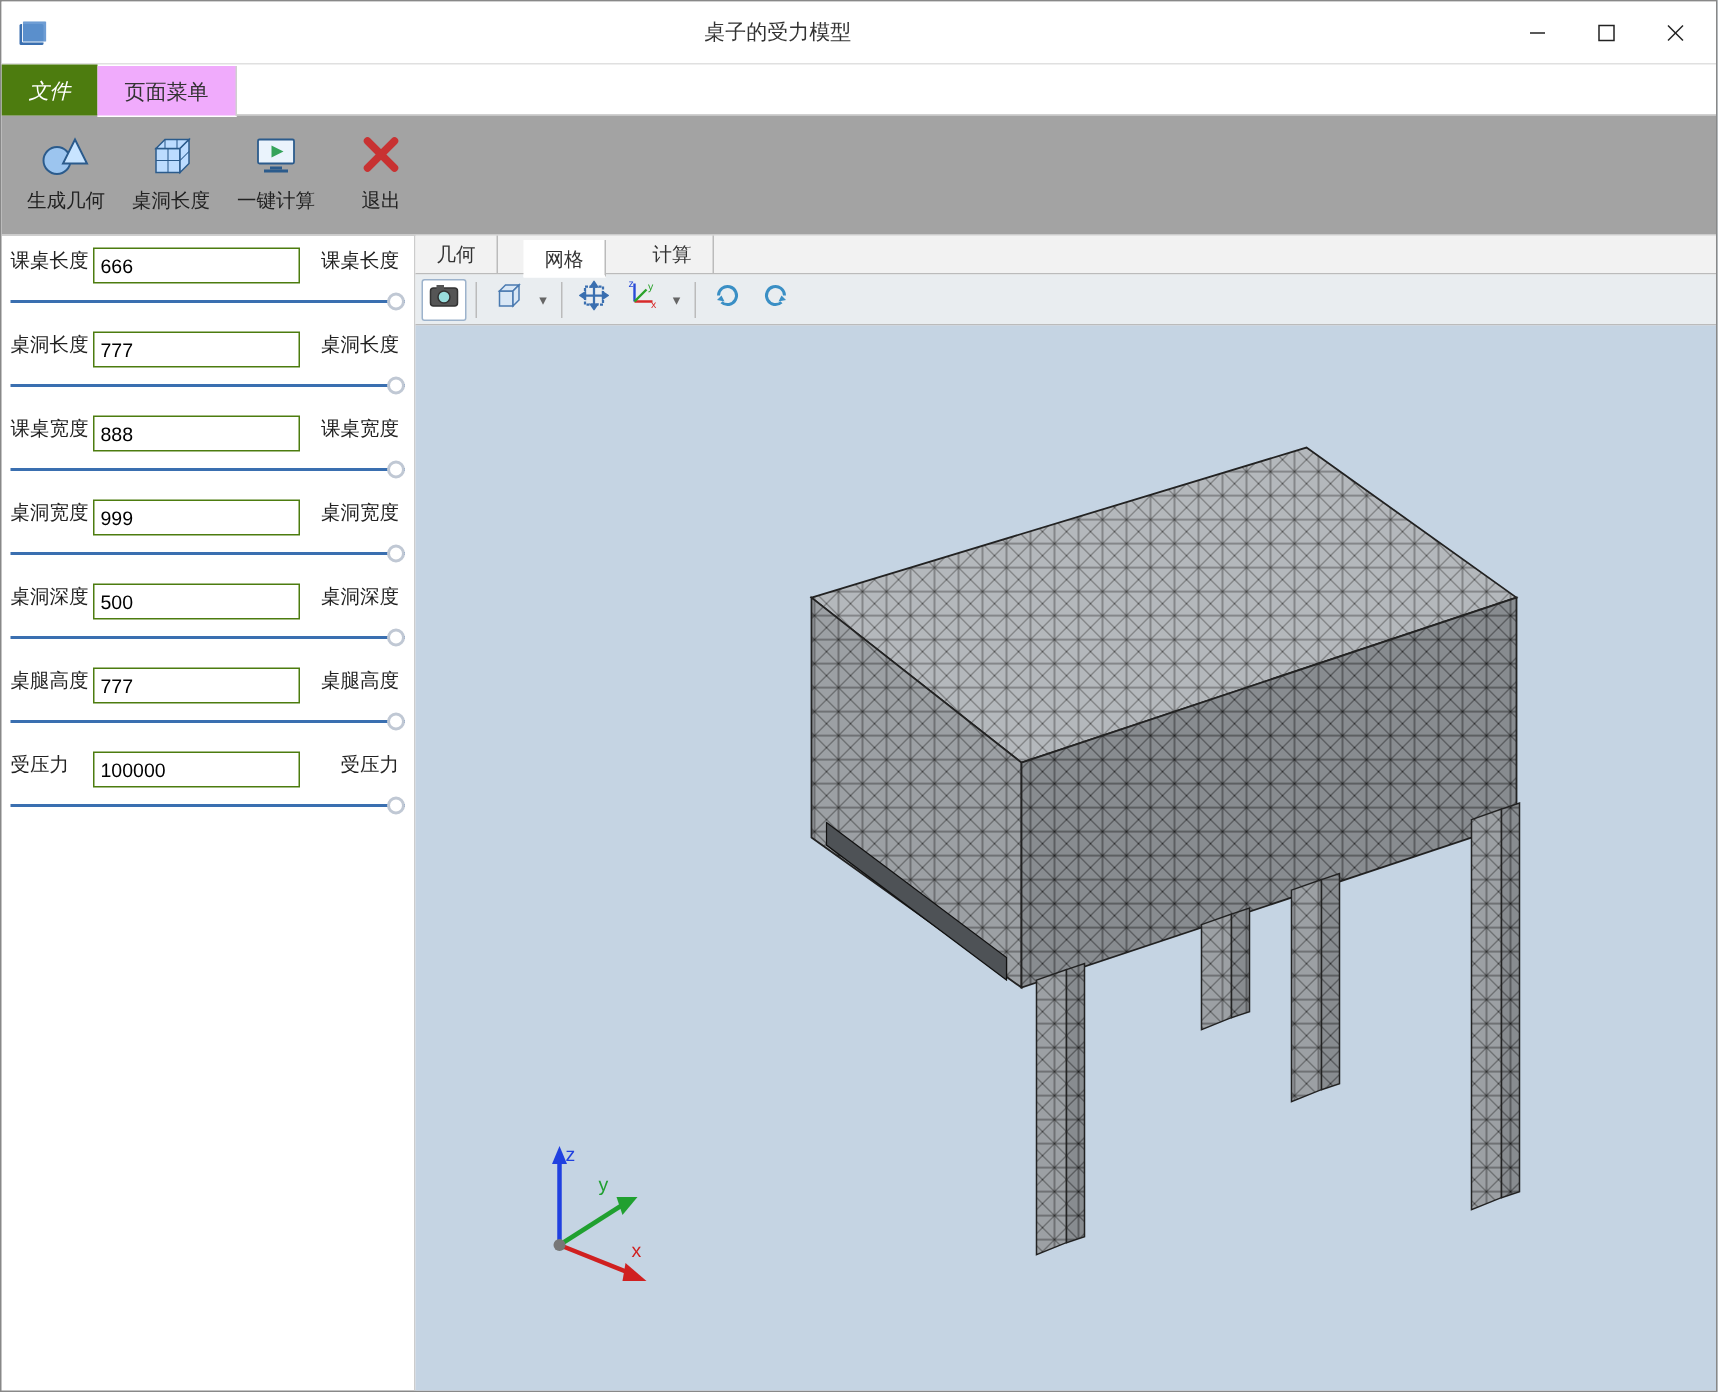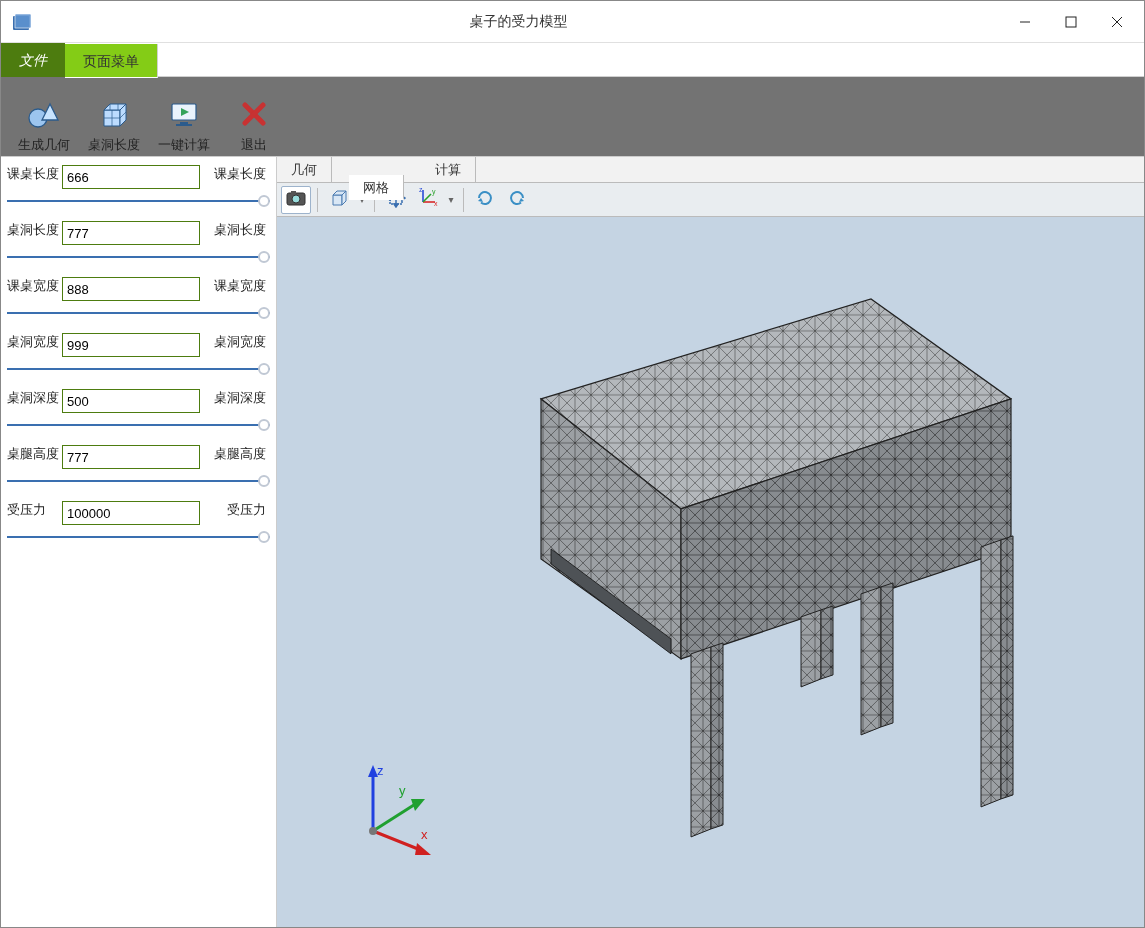--- a/index.html
+++ b/index.html
@@ -5,39 +5,39 @@
   * { box-sizing: border-box; margin: 0; padding: 0; font-family: "Microsoft YaHei", Arial, sans-serif; }
   body { width: 1145px; height: 928px; background: #fff; overflow: hidden; border: 1px solid #888; }
   .titlebar { height: 42px; background: #fff; display: flex; align-items: center; padding: 0 4px; border-bottom: 1px solid #e0e0e0; }
   .titlebar .app-icon { width: 20px; height: 20px; margin: 0 4px 0 6px; }
   .titlebar .title { flex: 1; text-align: center; font-size: 14px; color: #333; }
   .titlebar .win-btn { width: 46px; height: 40px; display: flex; align-items: center; justify-content: center; cursor: default; }
   .win-btn svg { width: 12px; height: 12px; }
   .menubar { height: 34px; display: flex; border-bottom: 1px solid #d0d0d0; }
   .menu-tab { padding: 0 18px; height: 34px; line-height: 34px; font-size: 14px; color: #333; border-right: 1px solid #d0d0d0; cursor: default; }
   .menu-tab.file { background: #4d7c0f; color: #fff; border-right: none; font-style: italic; }
-  .menu-tab.active { background: #84cc16; border-bottom: 1px solid #fff; position: relative; top: 1px; }
-  .ribbon { height: 80px; display: flex; align-items: flex-end; padding: 6px 8px 2px 8px; gap: 0; border-bottom: 1px solid #ccc; background: #737373; }
+  .menu-tab.active { background: #f0abfc; border-bottom: 1px solid #fff; position: relative; top: 1px; }
+  .ribbon { height: 80px; display: flex; align-items: flex-start; padding: 6px 8px 2px 8px; gap: 0; border-bottom: 1px solid #ccc; background: #a3a3a3; }
   .ribbon-btn { width: 70px; text-align: center; cursor: default; }
   .ribbon-btn .ico { height: 40px; display: flex; align-items: center; justify-content: center; }
   .ribbon-btn .lbl { font-size: 13px; color: #222; margin-top: 2px; }
   .main { display: flex; height: calc(928px - 42px - 34px - 80px); }
   .sidebar { width: 276px; border-right: 1px solid #ccc; padding: 8px 6px; font-size: 13px; }
   .param { margin-bottom: 14px; }
   .param-row { display: flex; align-items: flex-start; }
   .param-label { width: 55px; flex-shrink: 0; color: #222; }
   .param-input { width: 138px; height: 24px; border: 1px solid #4d7c0f; padding: 0 4px; font-size: 13px; }
   .param-right { width: 66px; text-align: right; color: #222; padding-left: 6px; }
   .slider { margin-top: 6px; height: 12px; position: relative; }
   .slider-track { position: absolute; top: 5px; left: 0; right: 0; height: 2px; background: #3a6fb0; }
   .slider-thumb { position: absolute; top: 0; right: 0; width: 12px; height: 12px; border-radius: 50%; background: #fff; border: 2px solid #c0c8d4; }
   .content { flex: 1; display: flex; flex-direction: column; }
   .tabs { height: 26px; display: flex; border-bottom: 1px solid #bbb; background: #f2f2f2; font-size: 13px; gap: 17px; }
   .tab { padding: 0 14px; line-height: 26px; border-right: 1px solid #bbb; cursor: default; color: #333; }
-  .tab.active { background: #fff; border-bottom: 2px solid #fff; position: relative; top: 18px; }
+  .tab.active { background: #fff; border-bottom: 2px solid #fff; position: relative; top: 3px; }
   .toolbar { height: 34px; background: #e9edf0; border-bottom: 1px solid #bbb; display: flex; align-items: center; padding: 0 4px; gap: 2px; }
   .toolbar .tbtn { width: 30px; height: 28px; display: flex; align-items: center; justify-content: center; border: 1px solid transparent; border-radius: 2px; cursor: default; }
   .toolbar .tbtn.active { background: #fff; border-color: #9db3cc; }
   .toolbar .sep { width: 1px; height: 24px; background: #bbb; margin: 0 4px; }
   .toolbar .dd { width: 12px; font-size: 10px; color: #666; text-align: center; }
   .viewport { flex: 1; background: #c5d4e3; position: relative; overflow: hidden; }
   .mesh-placeholder { position: absolute; left: 50%; top: 50%; transform: translate(-50%, -52%); }
   .axes { position: absolute; left: 66px; bottom: 64px; }
 </style>
 </head>

